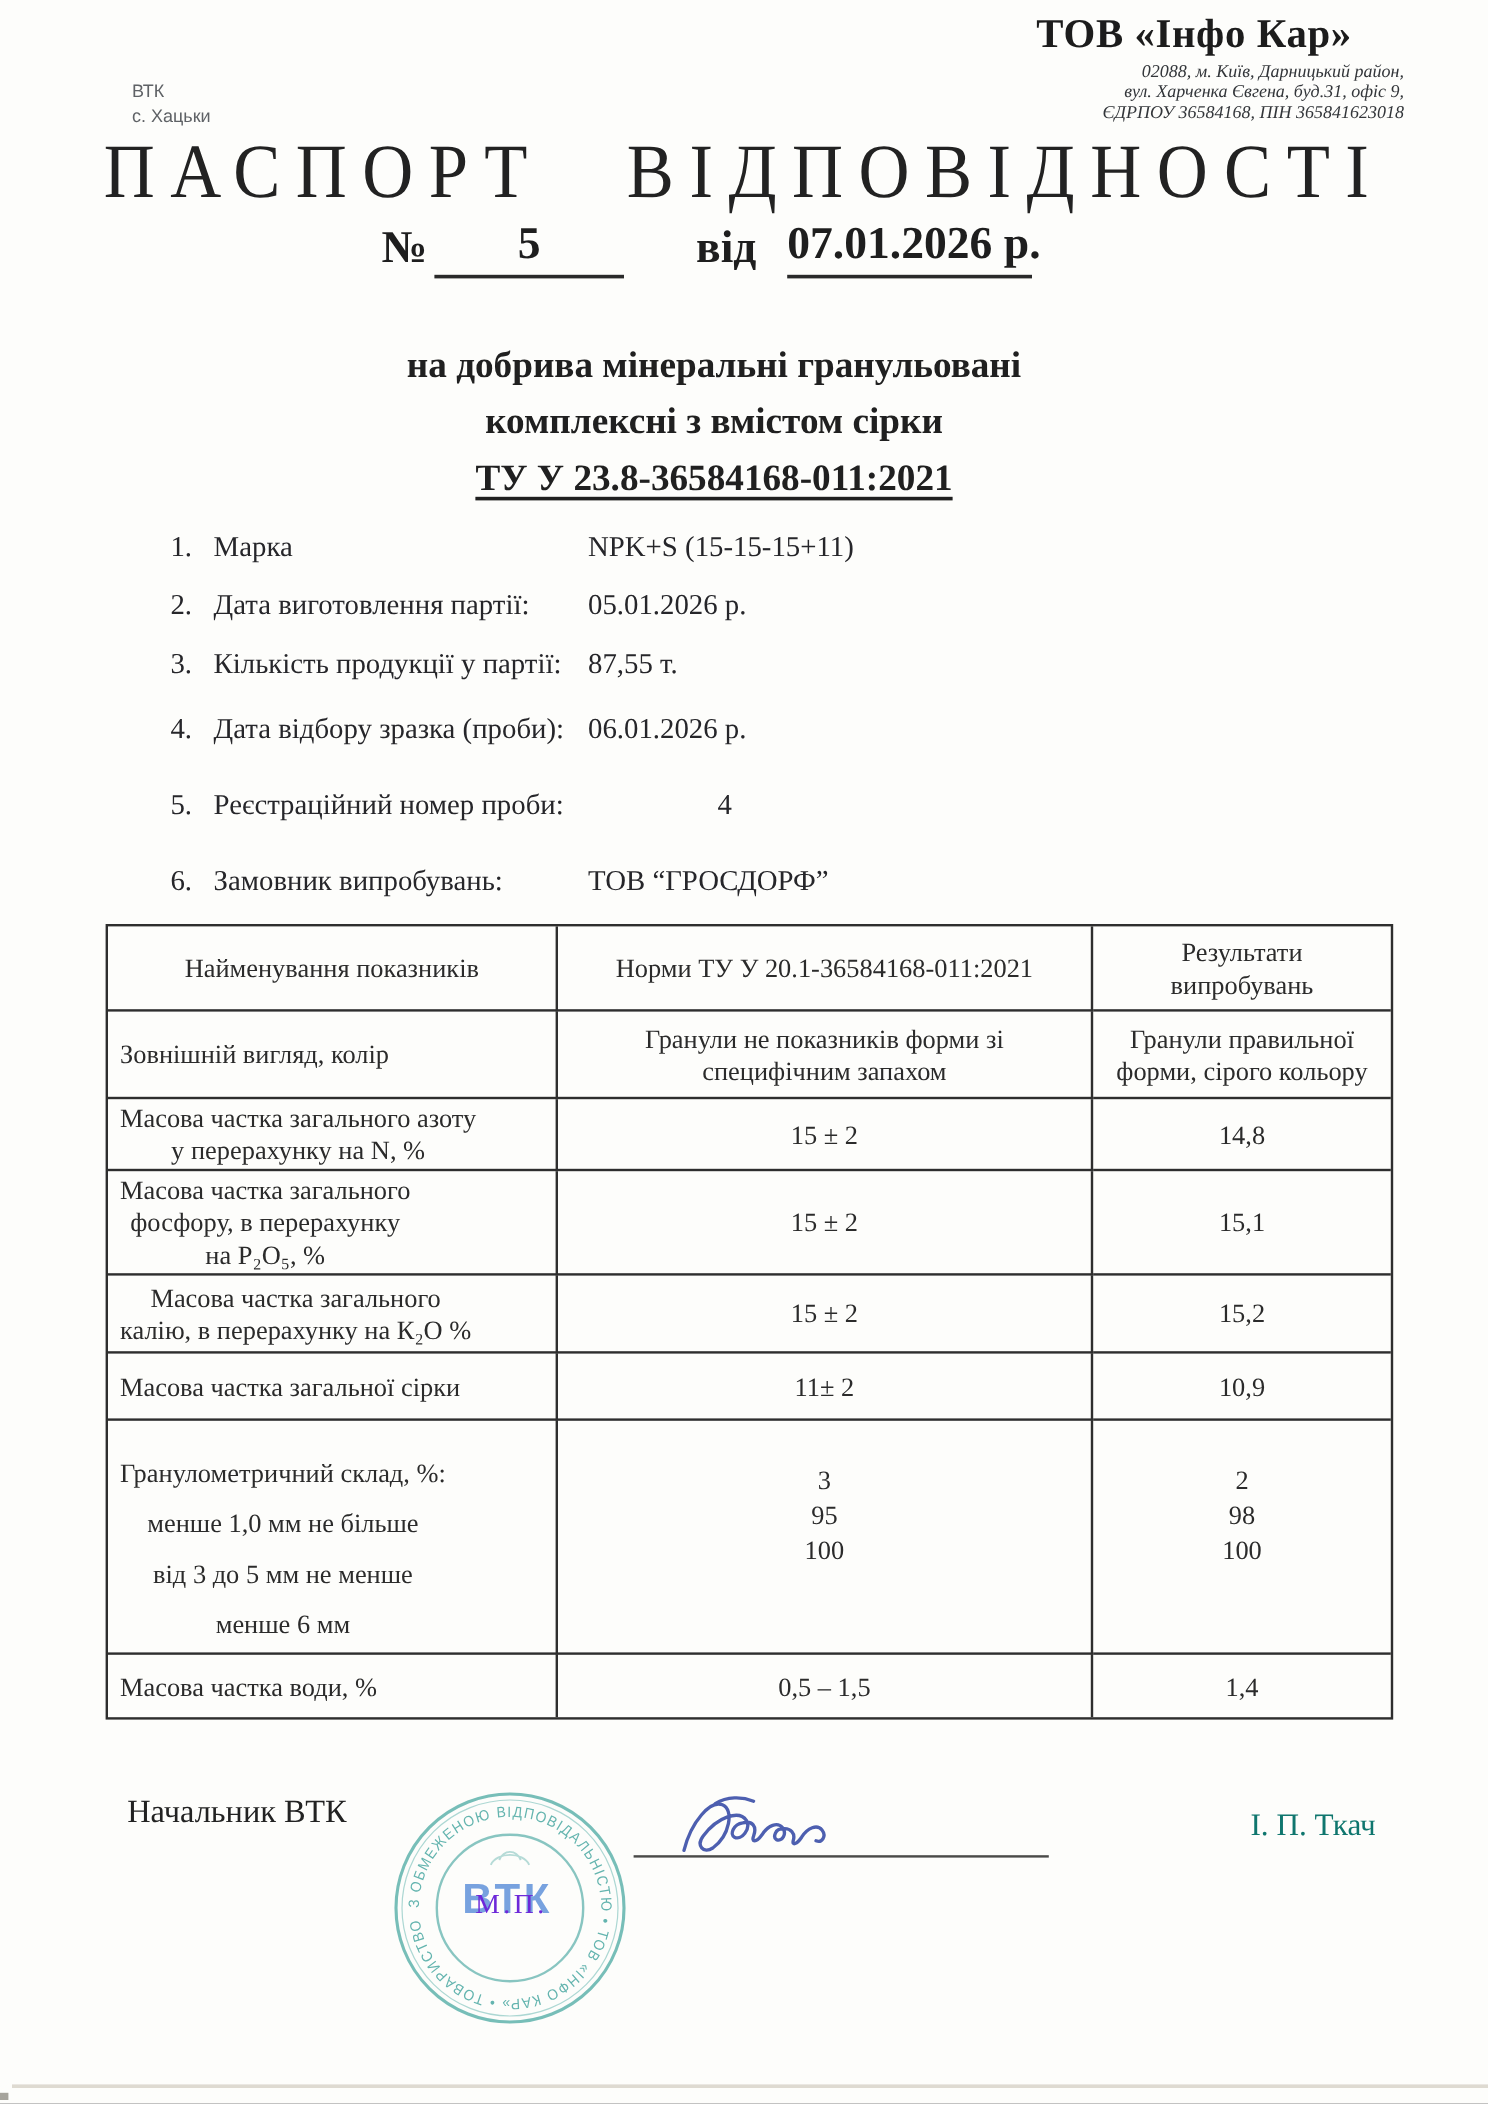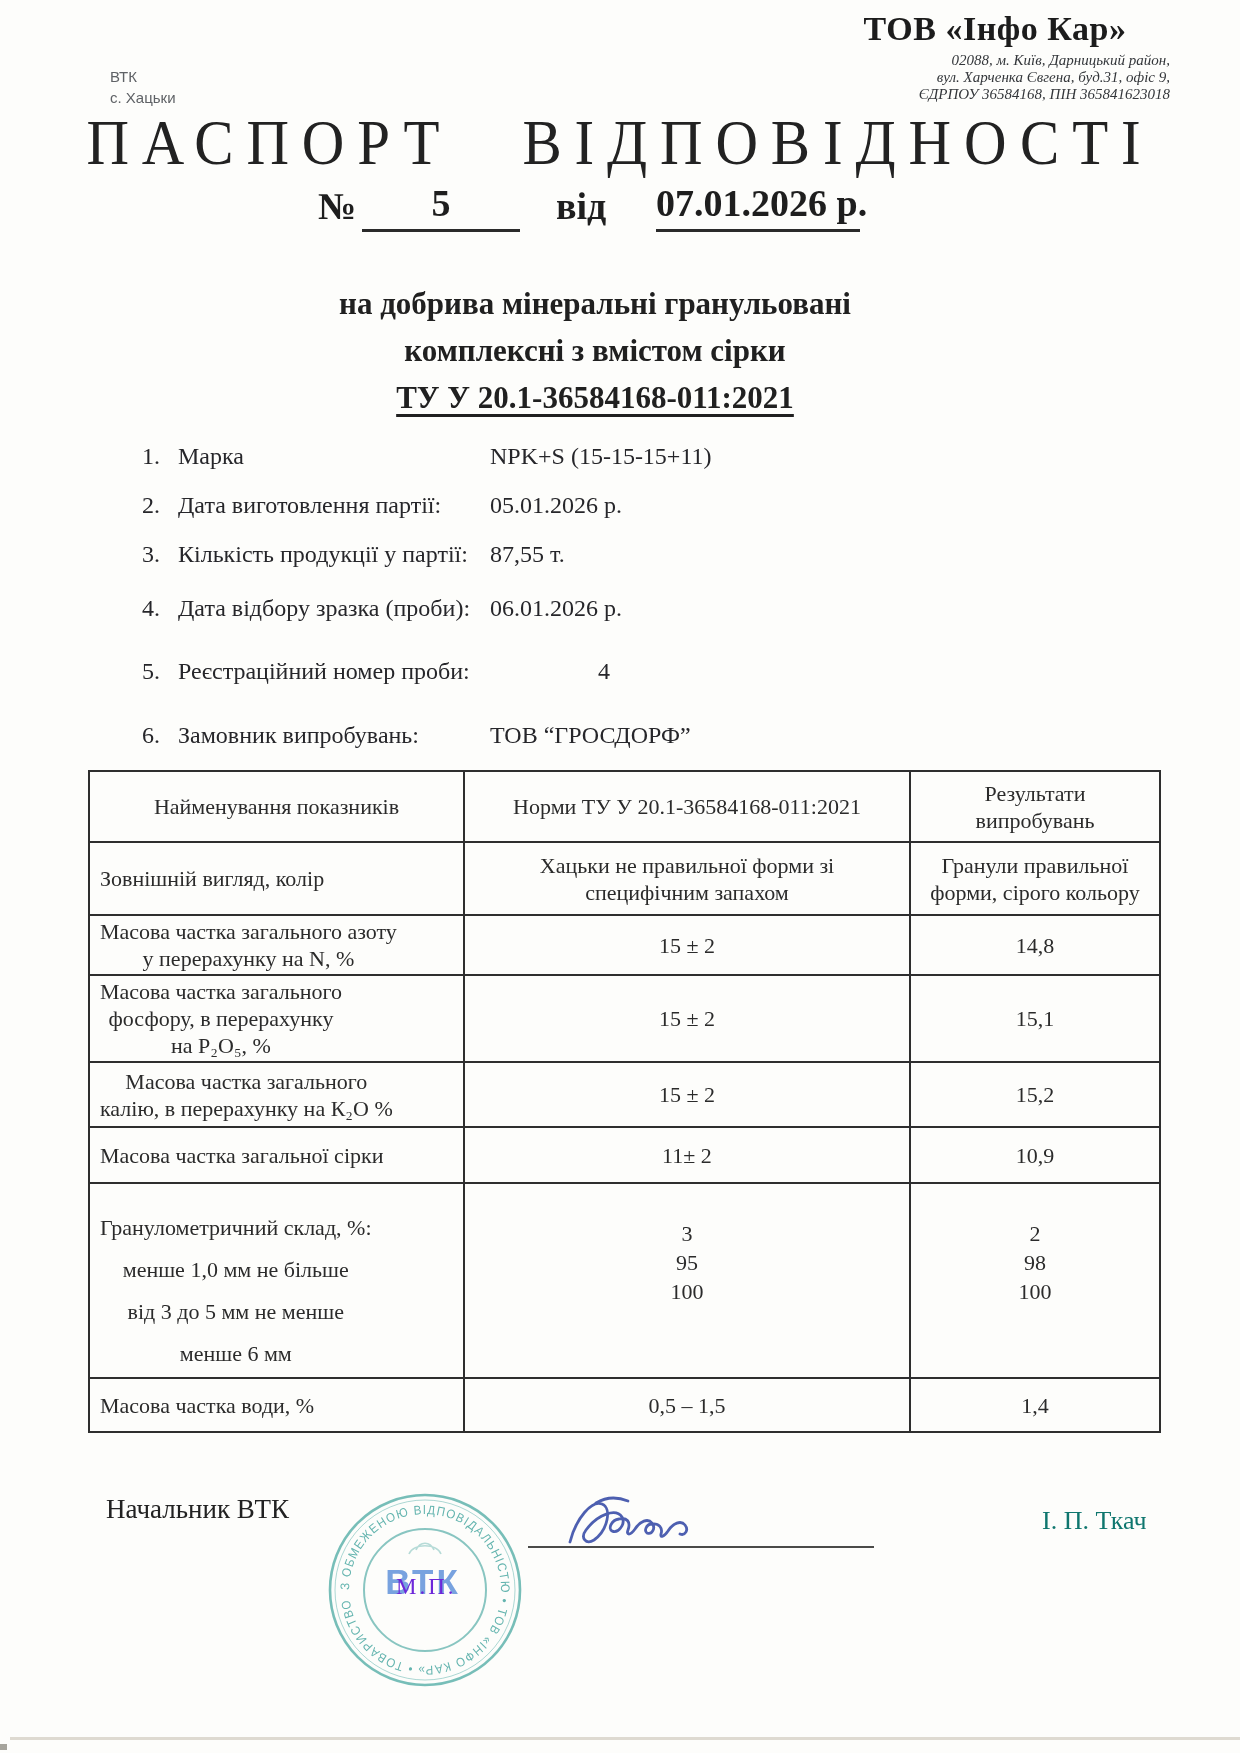--- a/index.html
+++ b/index.html
@@ -23,21 +23,21 @@
 
   
   .doc-title { left:0; top:112px; width:1240px; text-align:center;
     font-size:64px; line-height:62px; color:#222; white-space:nowrap;
     letter-spacing:14px; word-spacing:46px; transform:scaleX(.92); transform-origin:center; }
 
   
   .numline { top:184px; font-size:38px; font-weight:bold; color:#1e1e1e; }
   .nl-no   { left:318px; }
   .nl-blank1 { left:362px; top:181px; width:158px; text-align:center; border-bottom:3px solid #2a2a2a; padding-bottom:4px; }
-  .nl-vid  { left:556px; }
+  .nl-vid  { left:580px; }
   .nl-blank2 { left:656px; top:181px; width:204px; text-align:center; border-bottom:3px solid #2a2a2a; padding-bottom:4px; white-space:nowrap; }
 
   
   .subtitle { left:0; top:280px; width:1190px; text-align:center;
     font-size:31px; font-weight:bold; line-height:47px; color:#202020; }
   .subtitle .tu { text-decoration:underline; text-underline-offset:6px; text-decoration-thickness:3px; }
 
   
   .ditem { font-size:24px; color:#26262a; }
   .ditem .num { position:absolute; left:142px; }
@@ -92,21 +92,21 @@
   <div class="abs doc-title">ПАСПОРТ ВІДПОВІДНОСТІ</div>
 
   <span class="abs numline nl-no">№</span>
   <span class="abs numline nl-blank1">5</span>
   <span class="abs numline nl-vid">від</span>
   <span class="abs numline nl-blank2">07.01.2026  р.</span>
 
   <div class="abs subtitle">
     <div>на добрива мінеральні гранульовані</div>
     <div>комплексні з вмістом сірки</div>
-    <div class="tu">ТУ У 20.1-36584168-011:2021</div>
+    <div class="tu">ТУ У 23.8-36584168-011:2021</div>
   </div>
 
   <div class="abs ditem" style="top:443px">
     <span class="num">1.</span>
     <span class="lbl">Марка</span>
     <span class="val">NPK+S  (15-15-15+11)</span>
   </div>
   <div class="abs ditem" style="top:492px">
     <span class="num">2.</span>
     <span class="lbl">Дата виготовлення партії:</span>
@@ -133,21 +133,21 @@
     <span class="val">ТОВ “ГРОСДОРФ”</span>
   </div>
 
   <div class="abs spec-table">
     <div class="tcell t-center pre row-h" style="min-height:71px">Найменування показників</div>
     <div class="tcell t-center pre row-h" style="min-height:71px">Норми   ТУ У 20.1-36584168-011:2021</div>
     <div class="tcell t-center pre row-h last-col" style="min-height:71px">Результати
 випробувань</div>
 
     <div class="tcell t-name pre" style="min-height:73px">Зовнішній вигляд, колір</div>
-    <div class="tcell t-center pre" style="min-height:73px">Хацьки не правильної форми зі
+    <div class="tcell t-center pre" style="min-height:73px">Гранули не показників форми зі
 специфічним запахом</div>
     <div class="tcell t-center pre last-col" style="min-height:73px">Гранули правильної
 форми, сірого кольору</div>
 
     <div class="tcell t-name pre" style="min-height:54px">Масова частка загального азоту
 у перерахунку на N, %</div>
     <div class="tcell t-center pre" style="min-height:54px">15 ± 2</div>
     <div class="tcell t-center pre last-col" style="min-height:54px">14,8</div>
 
     <div class="tcell t-name pre" style="min-height:81px">Масова частка загального

